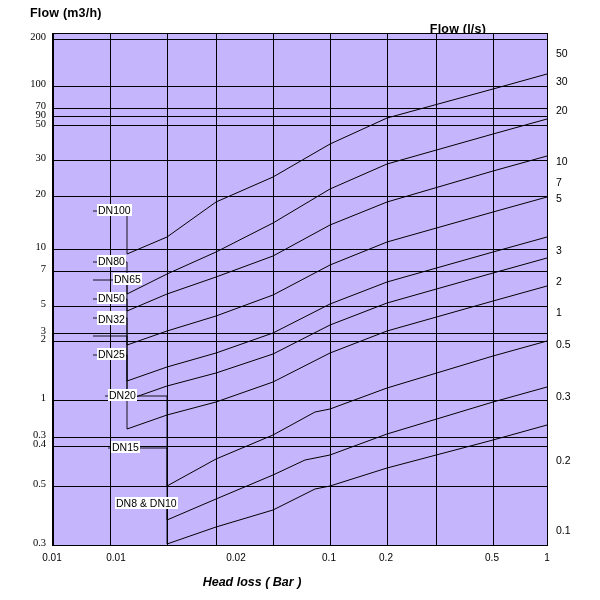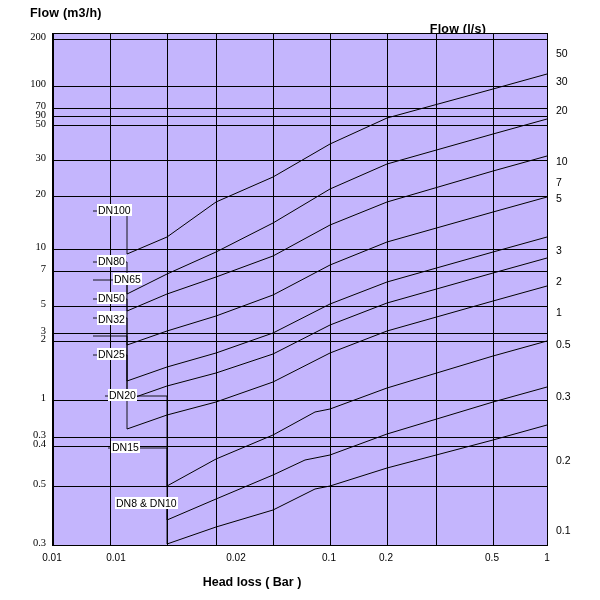--- a/index.html
+++ b/index.html
@@ -21,20 +21,21 @@
   }
   #title-left{left:30px;top:6px;}
   #title-right{right:18px;top:6px;margin-top:16px;}
 
   #xlabel{
     position:absolute;
     left:0;right:0;top:575px;
     text-align:center;
     font-size:12.5px;
     font-weight:bold;
+    font-style:italic;
   }
 
   #plot{
     position:absolute;
     left:52px;top:33px;
     width:496px;height:513px;
     border:1px solid #000;
     box-sizing:border-box;
     background:#c4b5fd;
     text-align:right;

